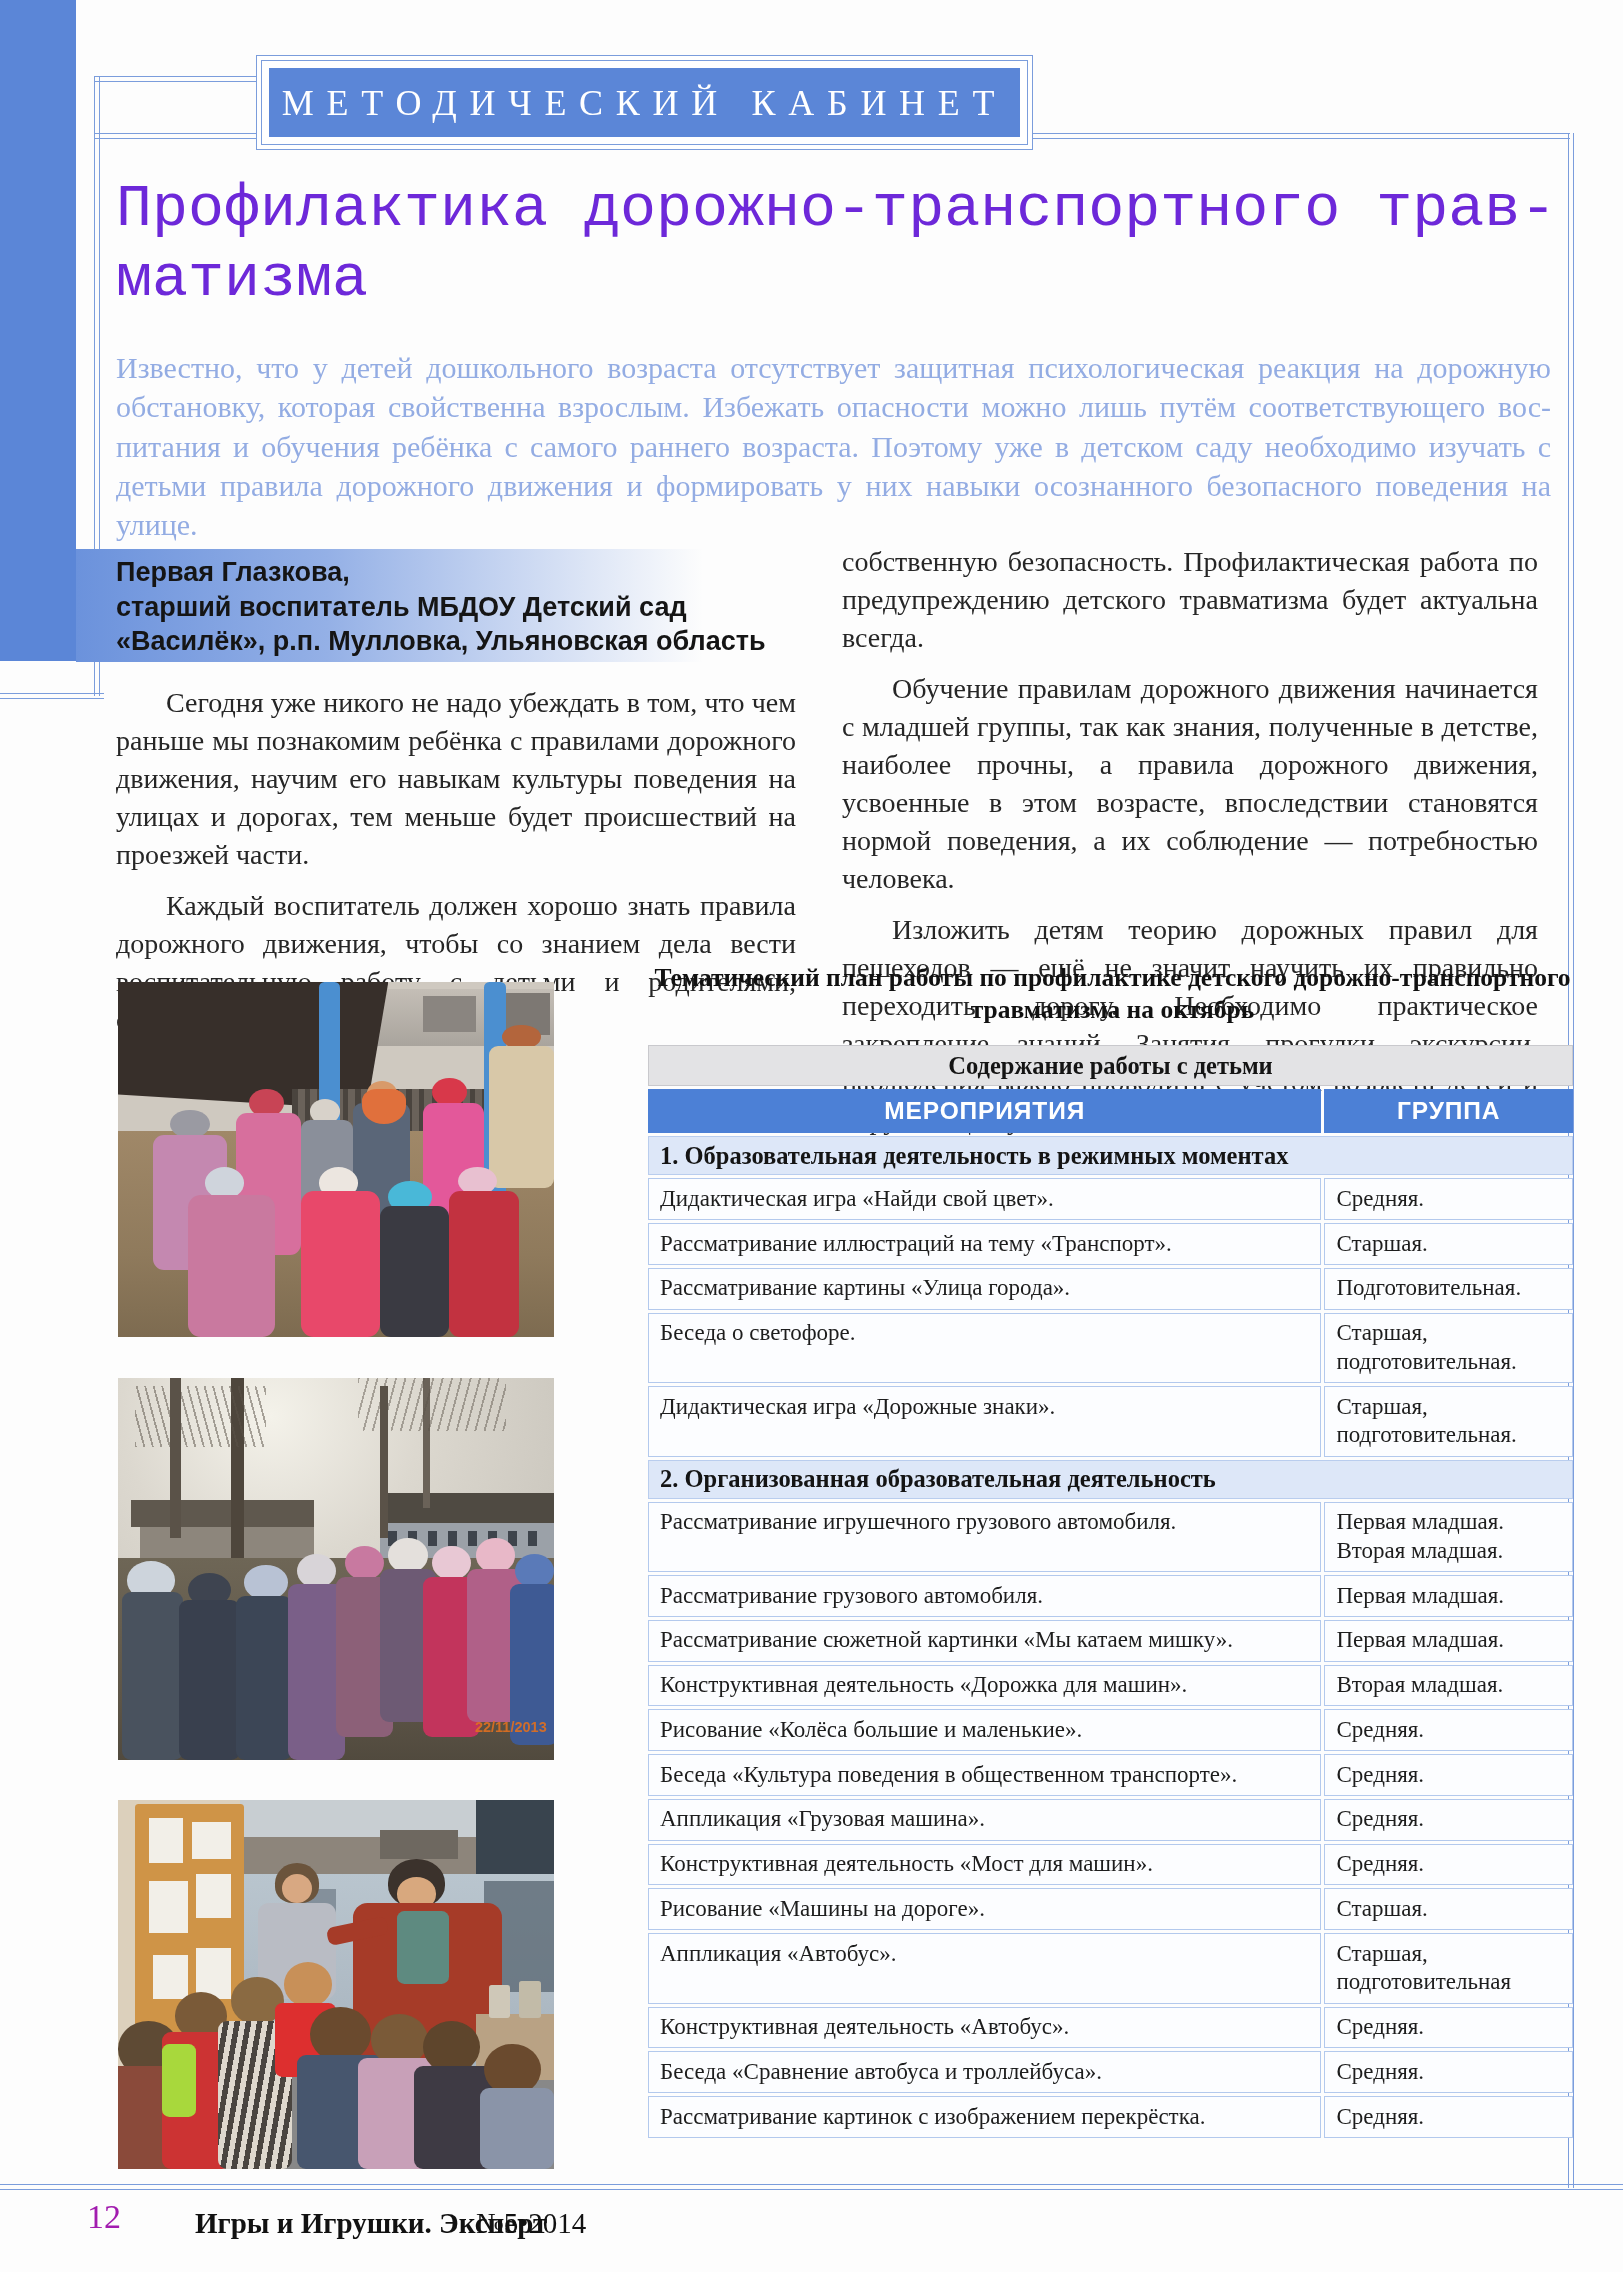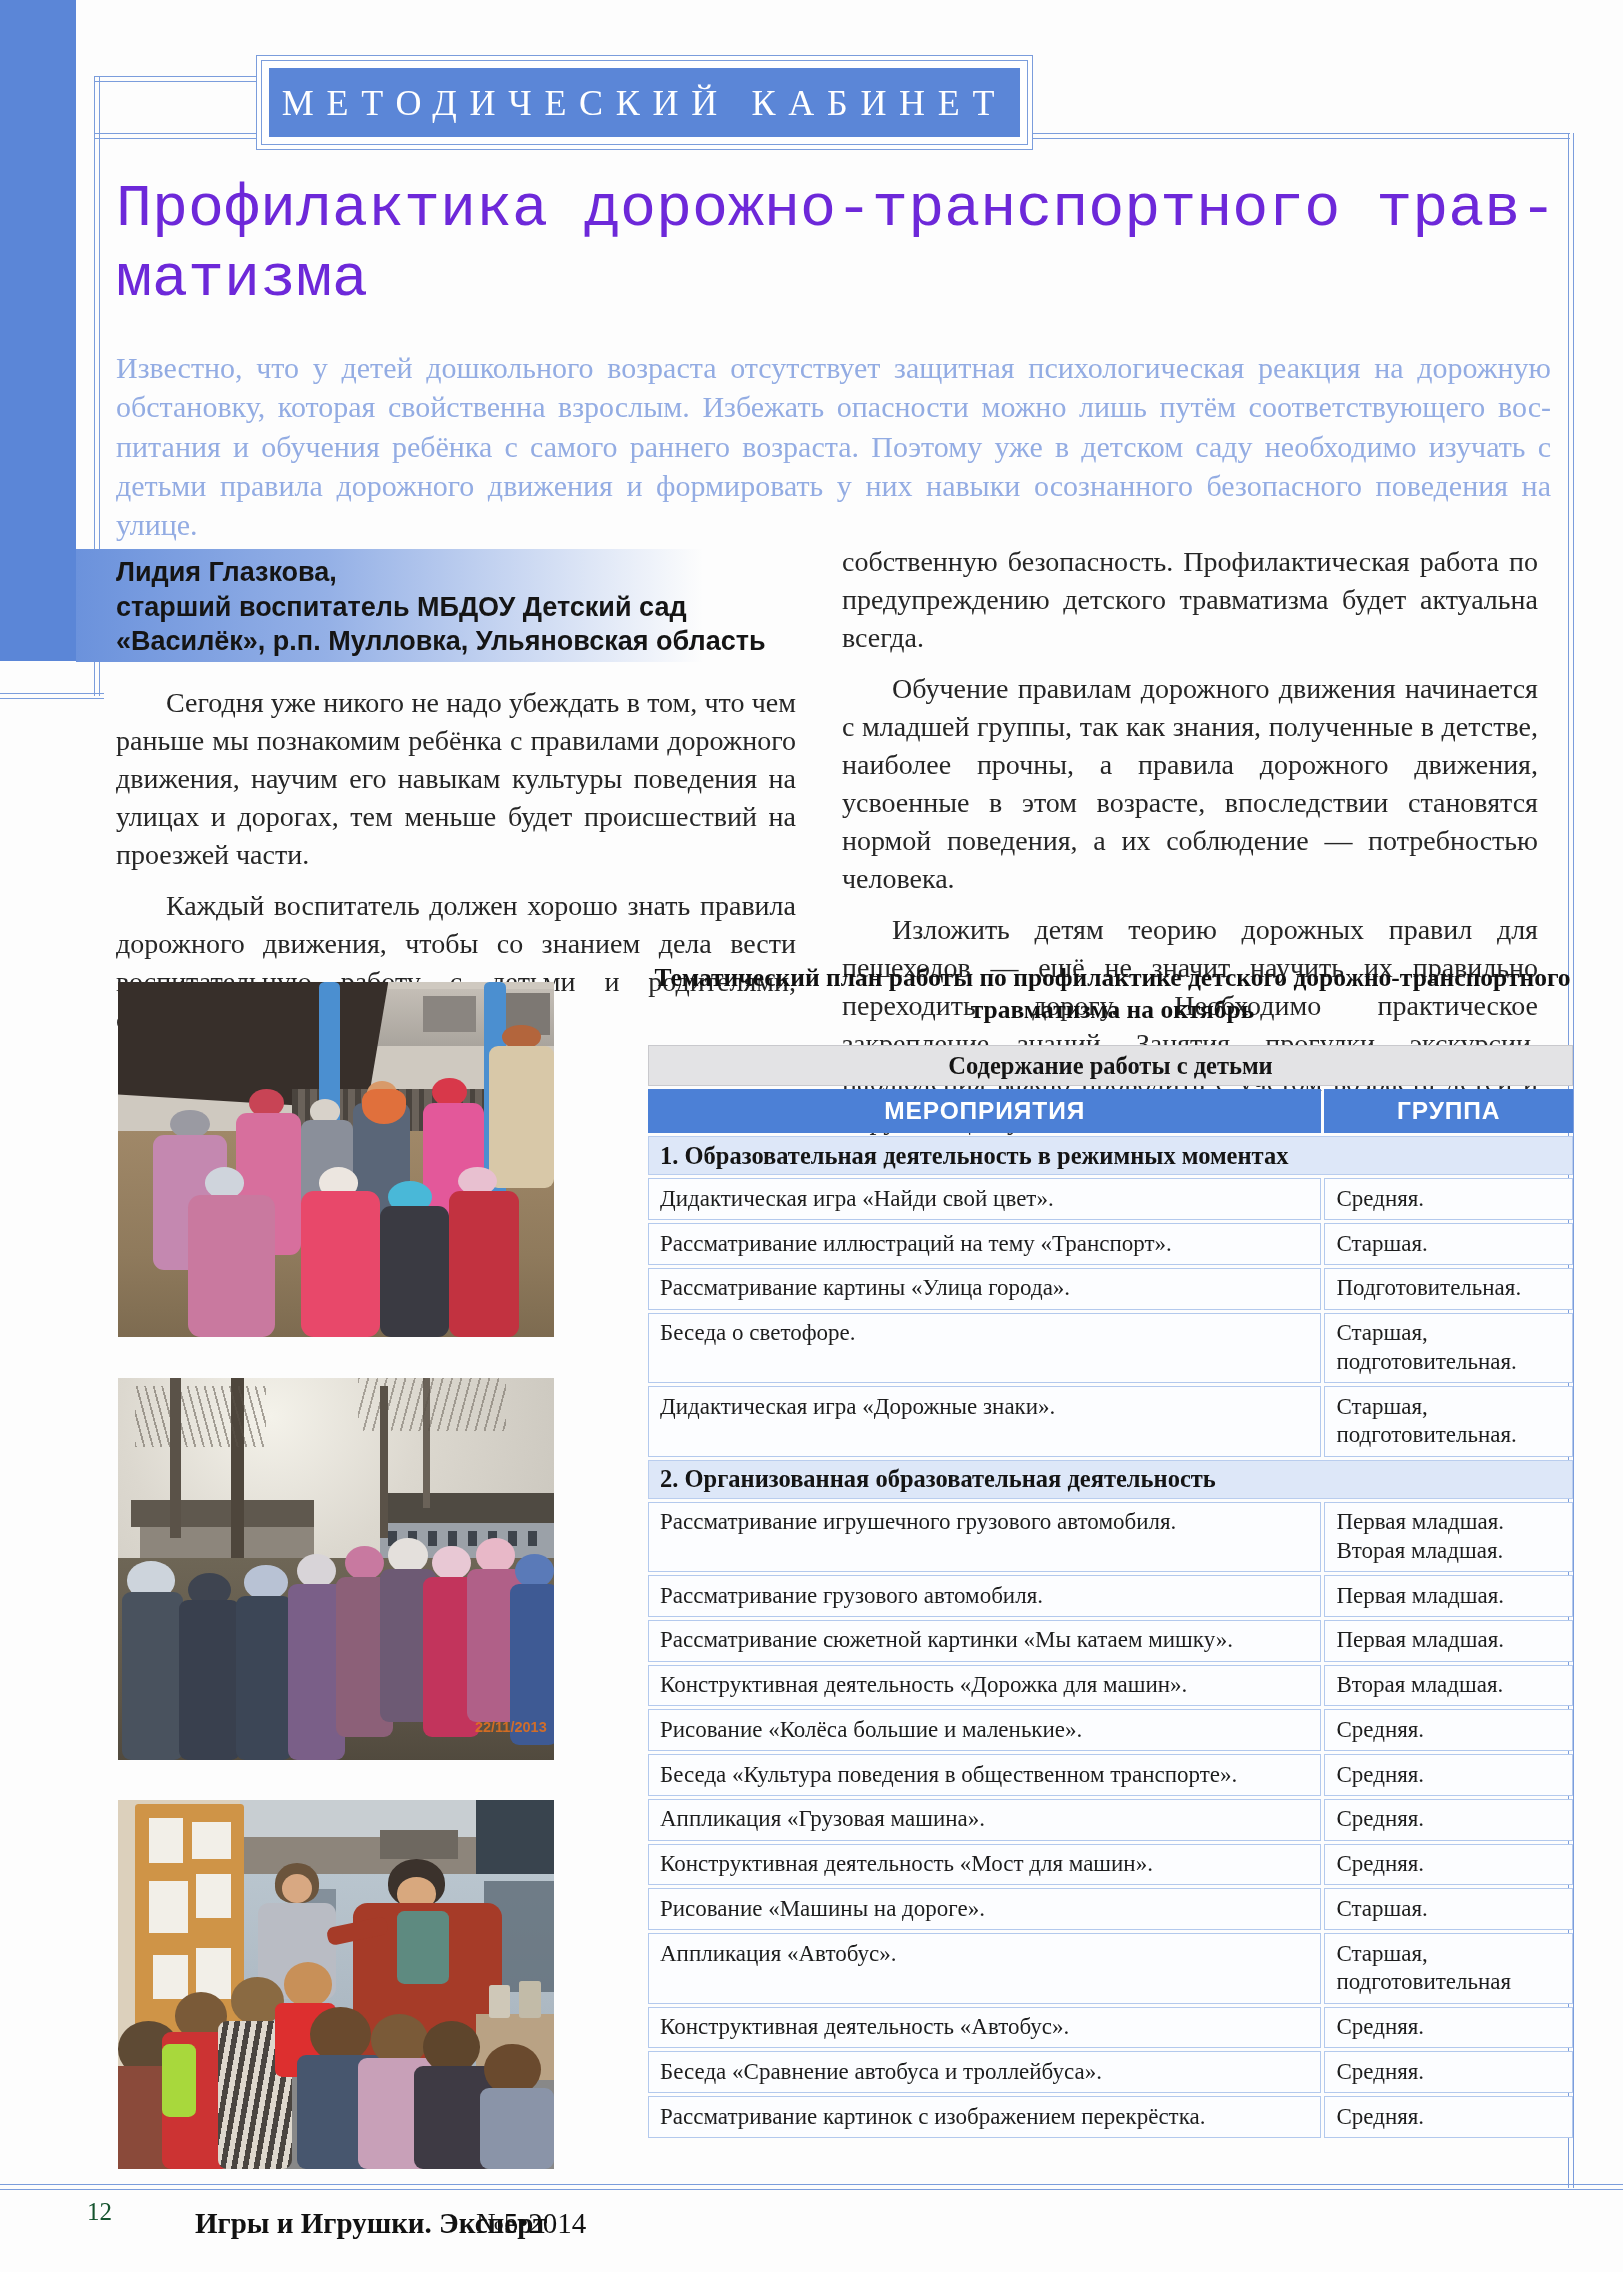--- a/index.html
+++ b/index.html
@@ -22,21 +22,21 @@
   .photo{overflow:hidden;background:#888;}
   
   .tbl-title{font-weight:700;font-size:25.5px;line-height:1.25;text-align:center;color:#111;}
   table.plan{border-collapse:separate;border-spacing:3.6px;width:931px;table-layout:fixed;}
   table.plan td,table.plan th{vertical-align:top;}
   th.hdr{background:#4c80d6;color:#fff;font-family:"Liberation Sans",sans-serif;font-weight:700;font-size:24.5px;padding:8.2px 5.5px;text-align:center;letter-spacing:0.9px;}
   td.subhdr{background:#e3e3e5;border:0.9px solid #c9c9cd;font-weight:700;font-size:24.5px;text-align:center;padding:5.5px;color:#141414;}
   td.section{background:#dde7f8;border:0.9px solid #b9cdee;font-weight:700;font-size:24.5px;text-align:left;padding:4.5px 11px;color:#141414;}
   td.cell{background:#fcfdff;border:1.8px solid #b3c9ed;font-size:23px;line-height:1.25;padding:5.5px 11px;color:#1d1d1d;}
   td.group{white-space:pre-line;}
-  .footer-pg{font-size:25px;color:#14532d;}
+  .footer-pg{font-size:34px;color:#a21caf;}
   .footer-txt{font-size:29px;color:#111;}
   .datestamp{color:#e07020;font-size:14.5px;font-family:"Liberation Sans",sans-serif;font-weight:700;opacity:.9;}
 </style>
 </head>
 <body>
 
 <div class="ab" style="left:0;top:0;width:76px;height:661px;background:#5b86d7;"></div>
 
 <div class="ab hline" style="left:95px;top:76px;width:720px;"></div>
 <div class="ab hline" style="left:95px;top:133px;width:1475px;"></div>
@@ -55,21 +55,21 @@
 
 <div class="ab" style="left:116px;top:175px;">
   <div class="page-title">Профилактика дорожно-транспортного трав-</div>
   <div class="page-title">матизма</div>
 </div>
 
 <div class="ab lede" style="left:116px;top:348px;width:1435px;">Известно, что у детей дошкольного возраста отсутствует защитная психологическая реакция на дорожную обстановку, которая свойственна взрослым. Избежать опасности можно лишь путём соответствующего вос­питания и обучения ребёнка с самого раннего возраста. Поэтому уже в детском саду необходимо изучать с детьми правила дорожного движения и формировать у них навыки осознанного безопасного поведения на улице.</div>
 
 <div class="ab author-grad" style="left:76px;top:549px;width:627px;height:113px;"></div>
 <div class="ab" style="left:116px;top:555px;">
-  <div class="author-line">Лидия Глазкова,</div>
+  <div class="author-line">Первая Глазкова,</div>
   <div class="author-line">старший воспитатель МБДОУ Детский сад</div>
   <div class="author-line">«Василёк», р.п. Мулловка, Ульяновская область</div>
 </div>
 
 <div class="ab bodycol" style="left:116px;top:684px;width:680px;">
   <p>Сегодня уже никого не надо убеждать в том, что чем раньше мы познакомим ребёнка с правилами дорожного движения, научим его навыкам культуры поведения на улицах и дорогах, тем меньше будет происшествий на проезжей части.</p>
   <p>Каждый воспитатель должен хорошо знать правила дорожного движения, чтобы со знанием дела вести воспитательную работу с детьми и родителями, обеспечивать</p>
 </div>
 
 <div class="ab bodycol" style="left:842px;top:543px;width:696px;">

